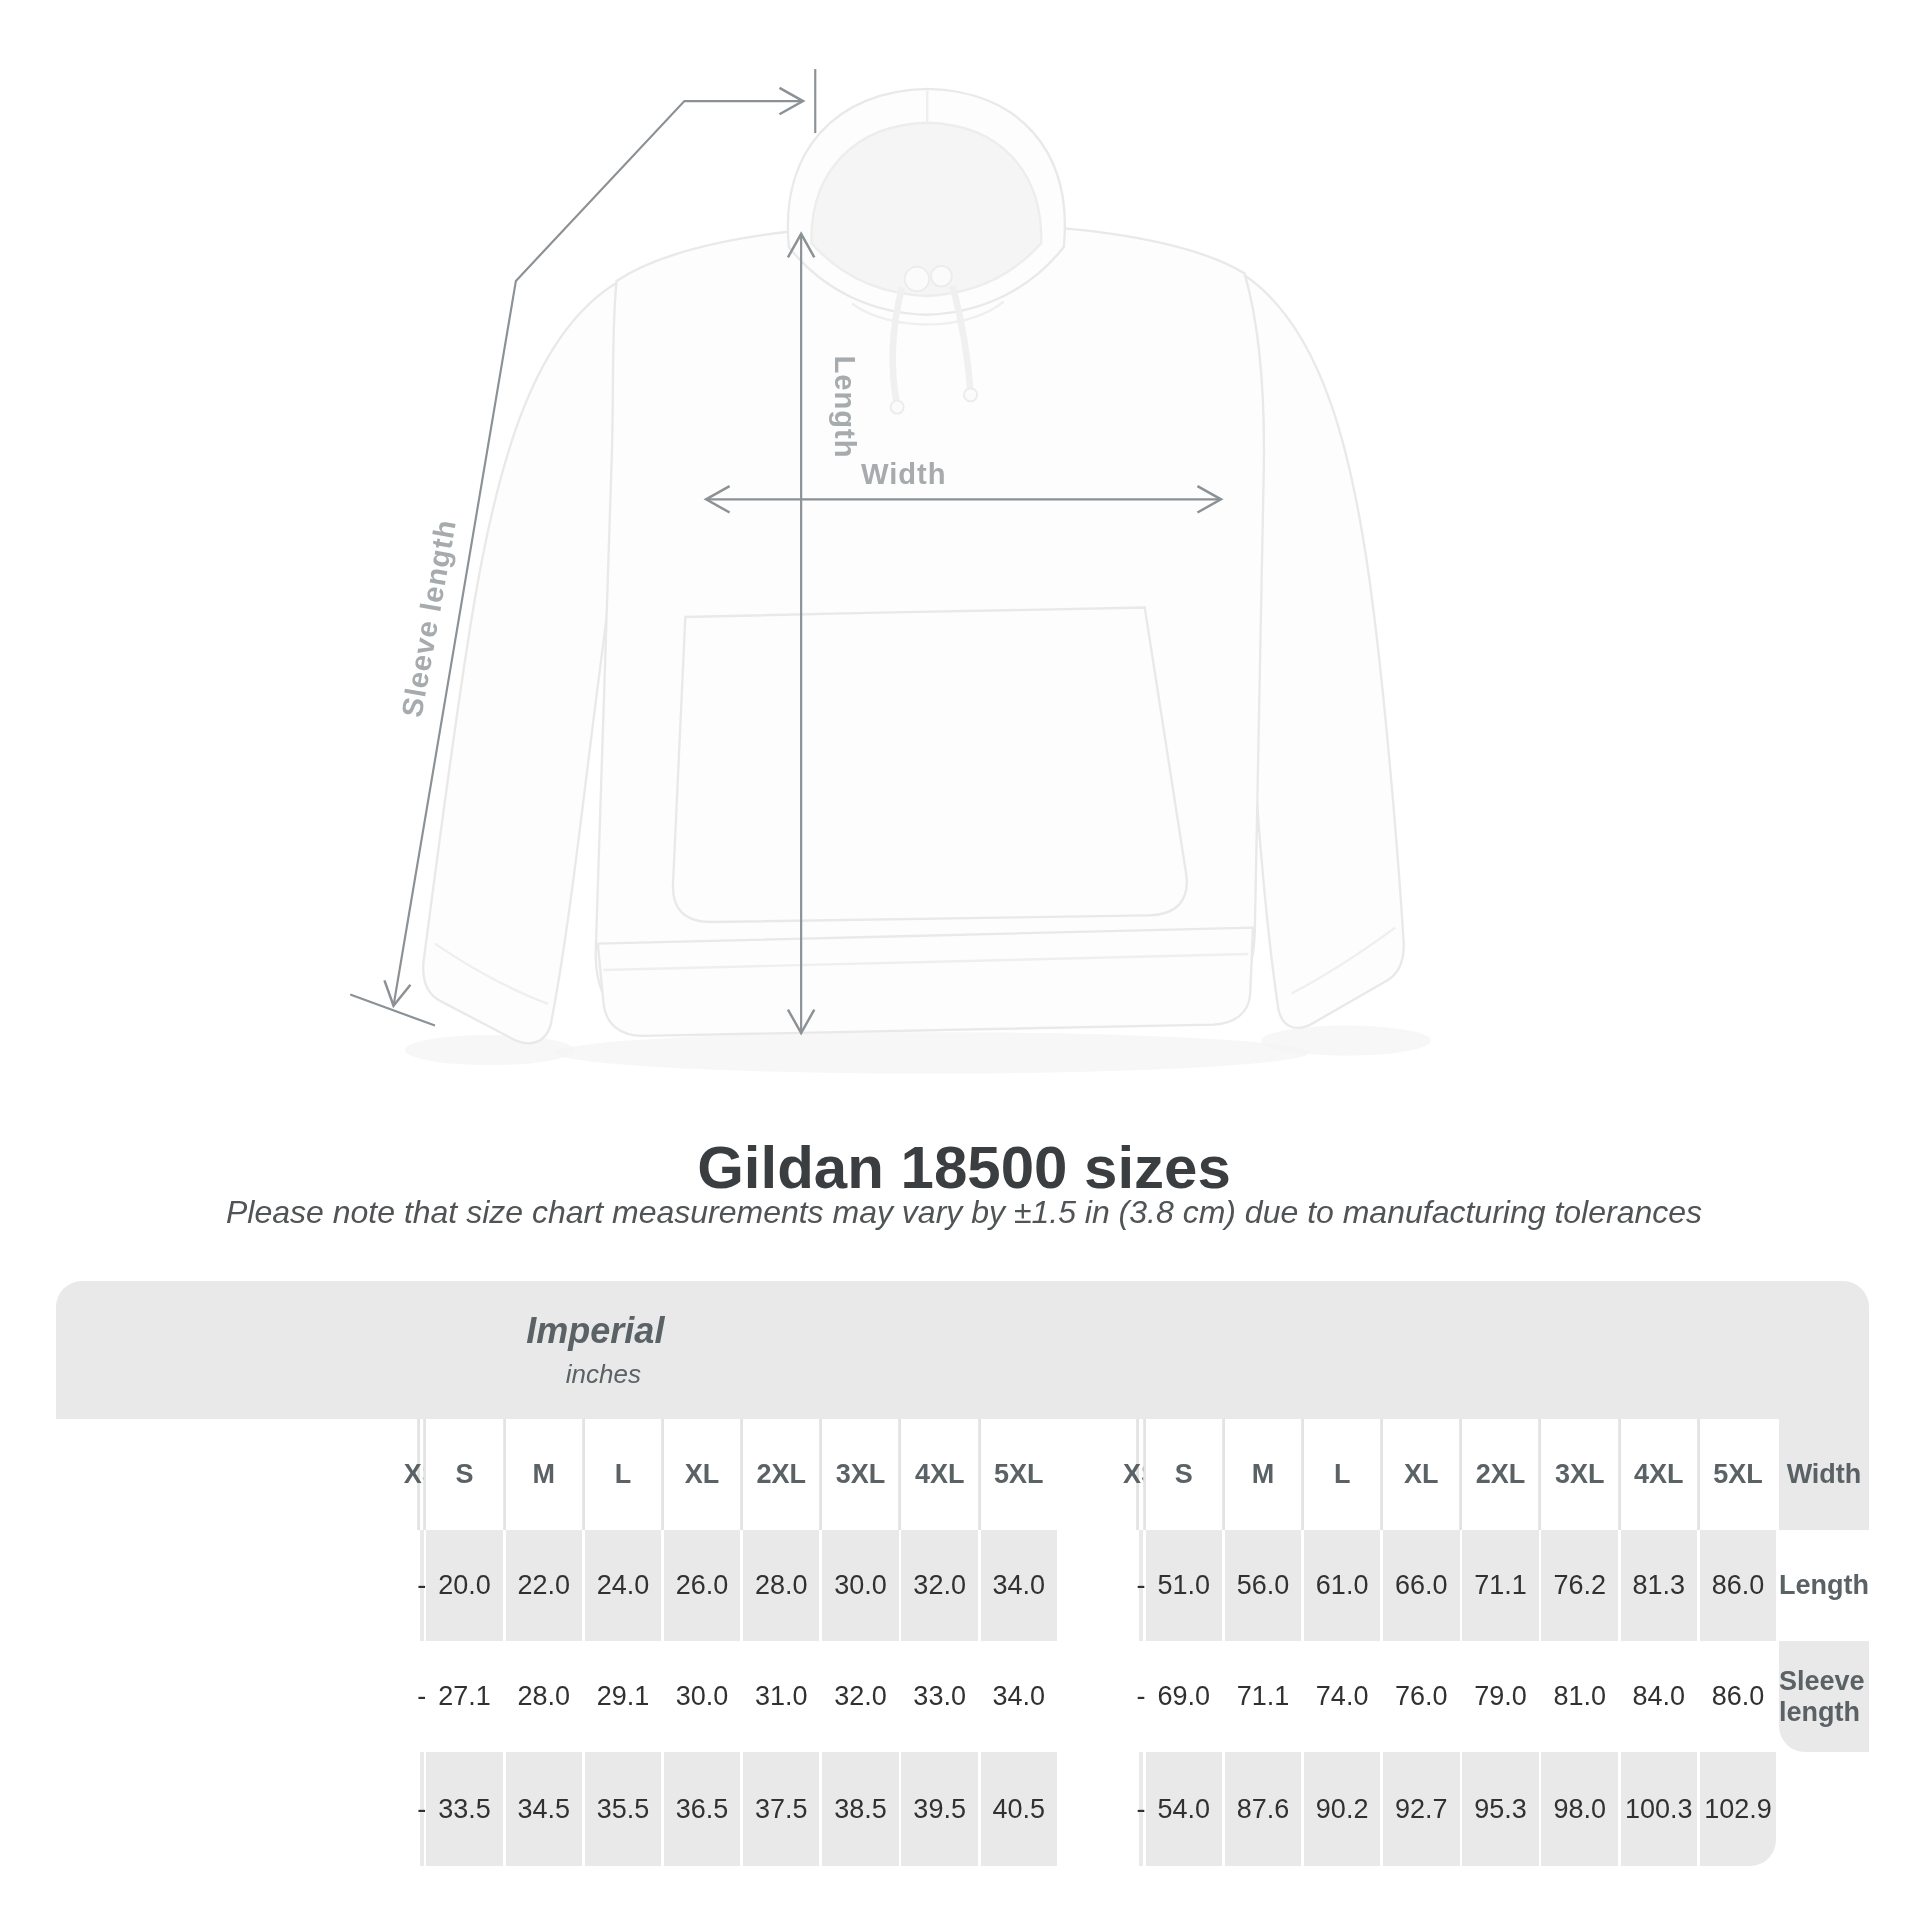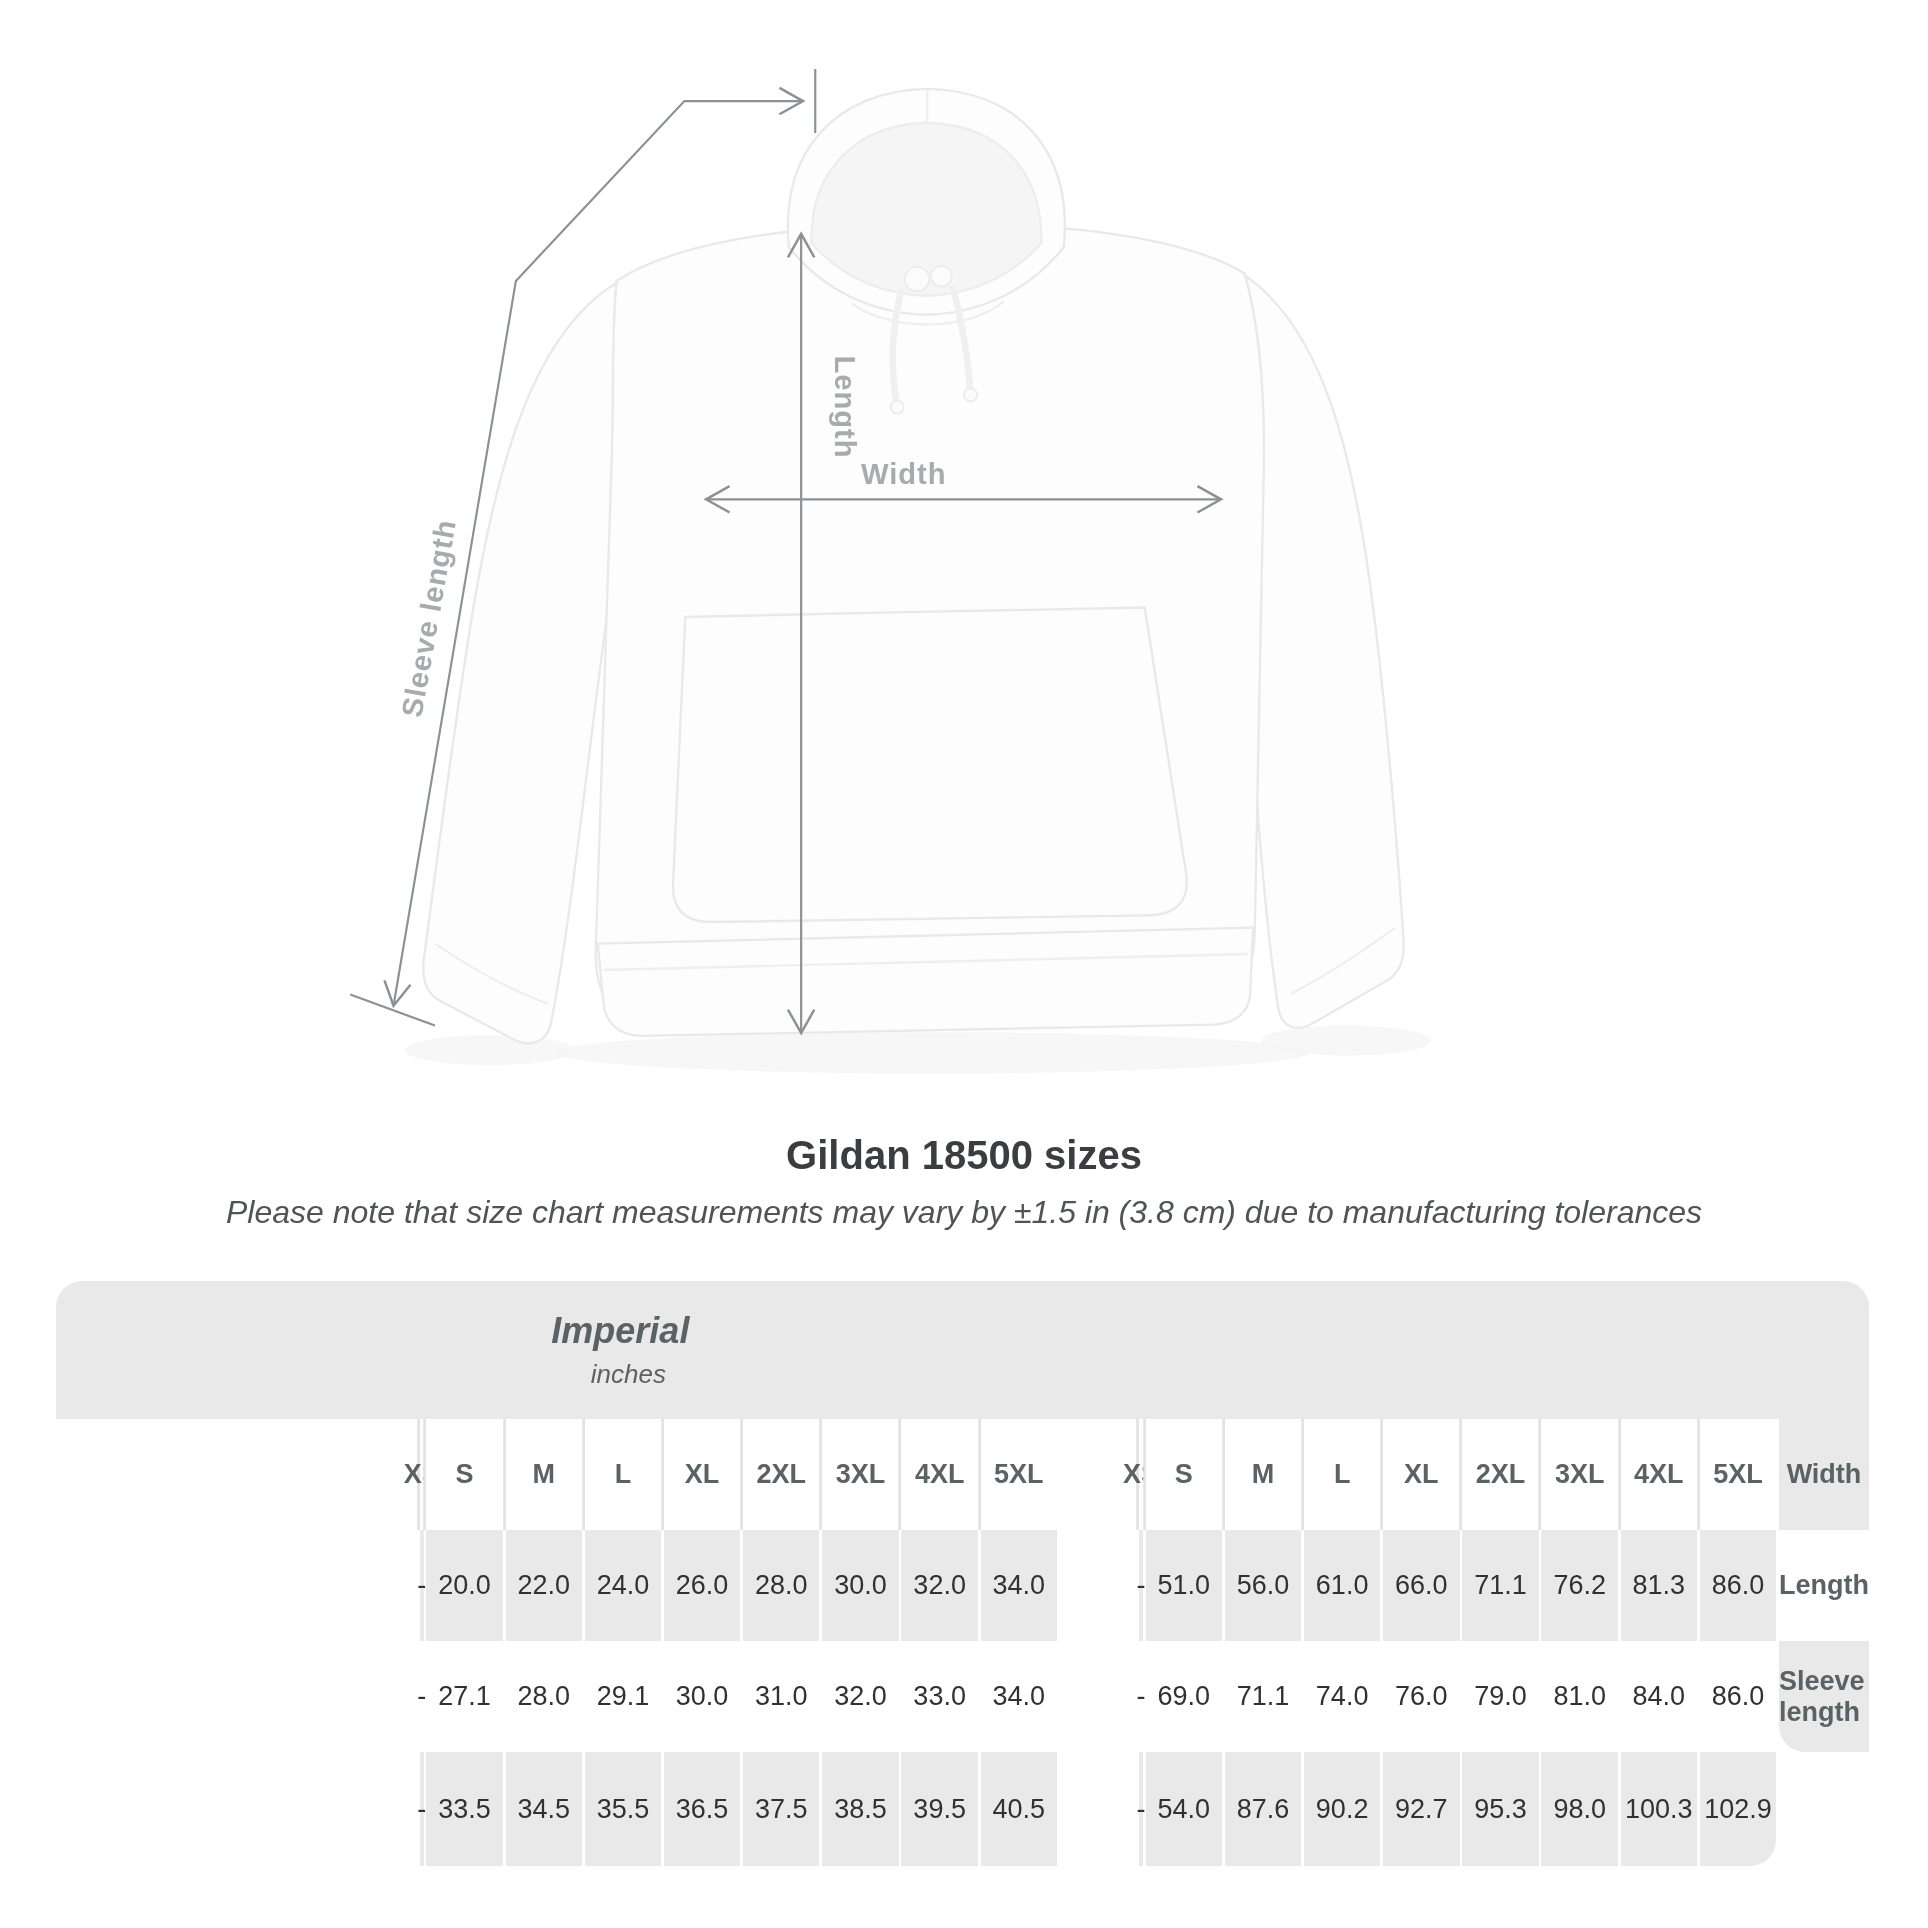--- a/index.html
+++ b/index.html
@@ -7,35 +7,35 @@
   .page{position:relative;width:1928px;height:1928px;background:#ffffff;overflow:hidden;}
 
   
   .diagram{position:absolute;left:0;top:0;width:1928px;height:1121px;}
   .diagram svg{display:block;}
   .mline{stroke:#8b9195;stroke-width:2.3;fill:none;}
   .mlabel{fill:#a6abae;font-weight:bold;font-size:31px;letter-spacing:1px;}
 
   
   .title{position:absolute;left:0;top:1133px;width:1928px;text-align:center;
-         font-size:40px;font-weight:bold;color:#3b3e40;}
+         font-size:60px;font-weight:bold;color:#3b3e40;}
   .subtitle{position:absolute;left:0;top:1194px;width:1928px;text-align:center;
          font-size:32px;font-style:italic;color:#515456;}
 
   
   .tbl{position:absolute;left:56px;top:1281px;width:1813px;
        display:grid;
        grid-template-columns:361px 3.8px repeat(9,1fr) 3.8px repeat(9,1fr);
        grid-template-rows:138px 111px 111px 111px 114px;
        column-gap:2.8px;row-gap:0;}
   .band{grid-column:1/-1;grid-row:1;position:relative;background:#e9e9ea;
         border-radius:26px 26px 0 0;}
   .band-half{position:absolute;top:0;bottom:0;display:flex;flex-direction:column;
         align-items:center;justify-content:center;gap:7.5px;}
-  .band-imp{left:0;width:59.5%;padding-left:25px;}
+  .band-imp{left:0;width:59.5%;}
   .band-met{left:59.5%;right:0;}
   .gname{font-size:36px;font-weight:bold;font-style:italic;color:#5b6265;}
   .gunit{font-size:26px;font-style:italic;color:#5b6265;margin-left:16px;}
 
   .cell{display:flex;align-items:center;justify-content:center;}
   .hcell{background:#ffffff;font-size:27px;font-weight:bold;color:#5b6265;}
   .ln{box-shadow:-2.8px 0 0 0 #e3e3e4;}
   .lab{font-size:27px;font-weight:bold;color:#5b6265;}
   .val{font-size:27px;color:#2f3133;}
   .g{background:#e9e9ea;}

